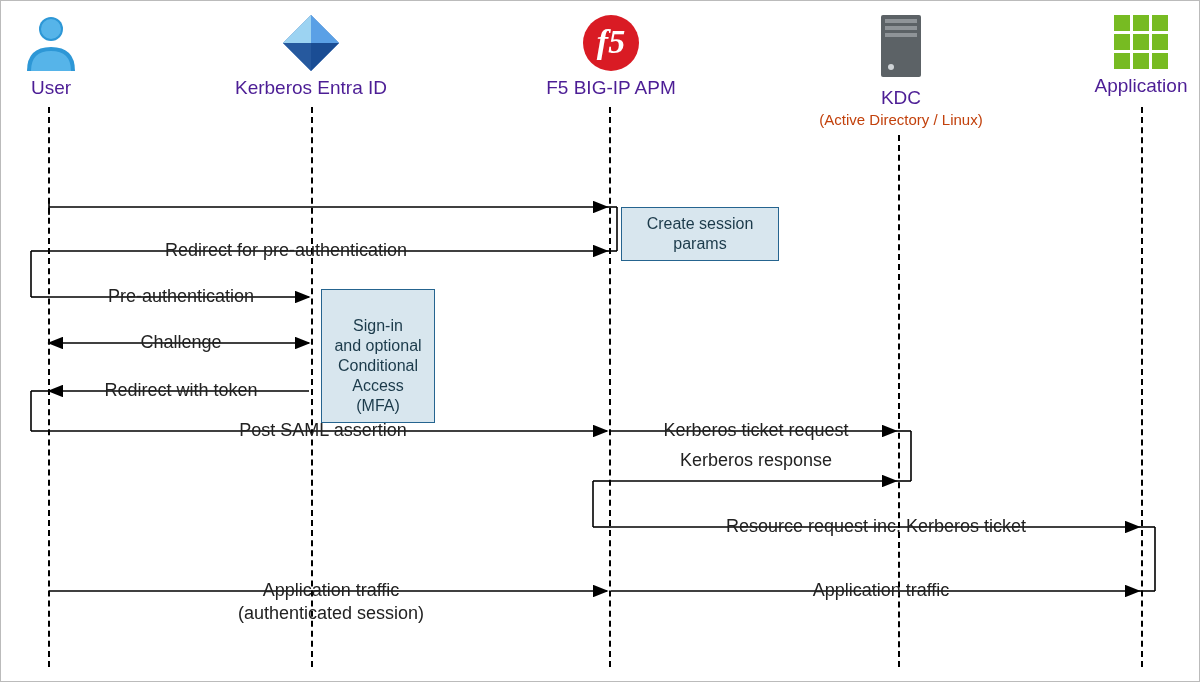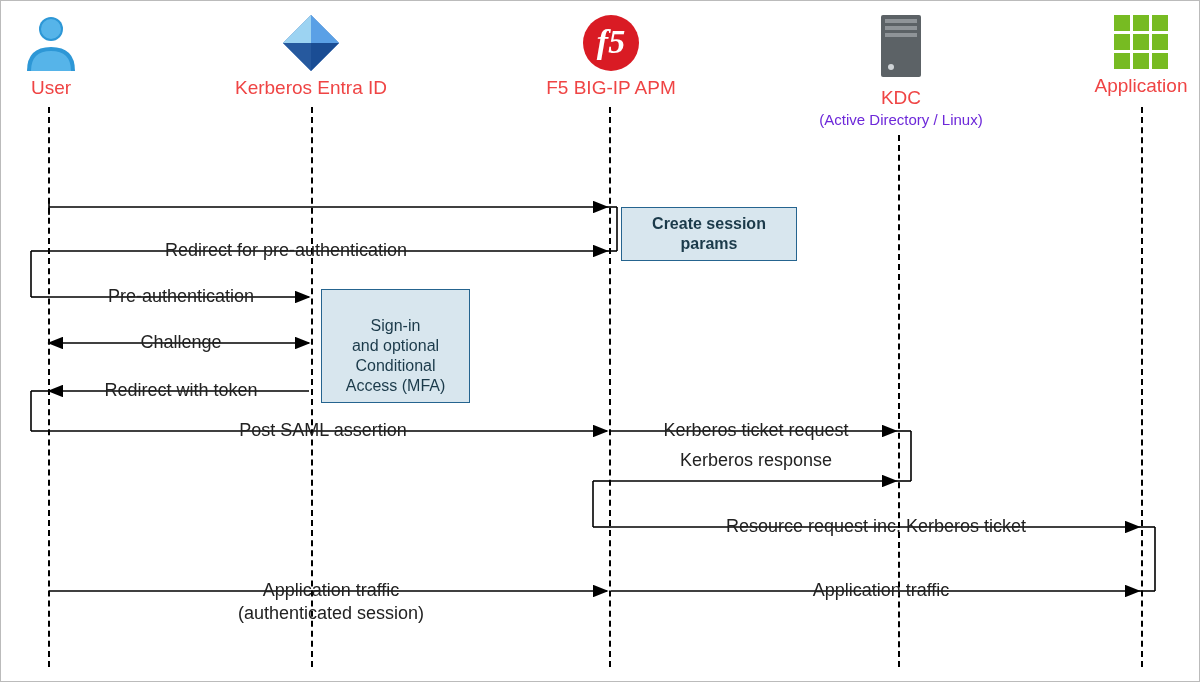--- a/index.html
+++ b/index.html
@@ -24,26 +24,26 @@
     top: 12px;
     text-align: center;
   }
   .actor .icon {
     display: block;
     margin: 0 auto;
   }
   .actor .label {
     margin-top: 4px;
     font-size: 19px;
-    color: #ef4444;
+    color: #4c1d95;
     white-space: nowrap;
   }
   .actor .sublabel {
     font-size: 15px;
-    color: #6d28d9;
+    color: #c2410c;
     margin-top: 2px;
     white-space: nowrap;
   }
   .lifeline {
     position: absolute;
     border-left: 2px dashed #000;
   }
   
   .line1 {
     font-size: 18px;
@@ -193,24 +193,24 @@
 
     <line x1="1138" y1="526" x2="1154" y2="526" stroke="#000" stroke-width="1.6"></line>
     <line x1="1154" y1="526" x2="1154" y2="590" stroke="#000" stroke-width="1.6"></line>
     <line x1="1154" y1="590" x2="1138" y2="590" stroke="#000" stroke-width="1.6"></line>
 
     <line x1="1138" y1="590" x2="610" y2="590" stroke="#000" stroke-width="1.6" marker-start="url(#arrL)"></line>
 
     <line x1="606" y1="590" x2="48" y2="590" stroke="#000" stroke-width="1.6" marker-start="url(#arrL)"></line>
   </svg>
 
-  <div class="box" style="left:620px; top:206px; width:176px;font-weight:bold;">
+  <div class="box" style="left:620px; top:206px; width:158px;">
     <span>Create session params</span>
   </div>
-  <div class="box" style="left:320px; top:288px; width:149px; white-space:pre-line;">
+  <div class="box" style="left:320px; top:288px; width:114px; white-space:pre-line;">
     <span>Sign-in
 and optional
 Conditional
 Access (MFA)</span>
   </div>
 
   <div class="line1" style="position:absolute; left:120px; top:238px; width:330px;">Redirect for pre-authentication</div>
   <div class="line1" style="position:absolute; left:60px;  top:284px; width:240px;">Pre-authentication</div>
   <div class="line1" style="position:absolute; left:60px;  top:330px; width:240px;">Challenge</div>
   <div class="line1" style="position:absolute; left:60px;  top:378px; width:240px;">Redirect with token</div>

